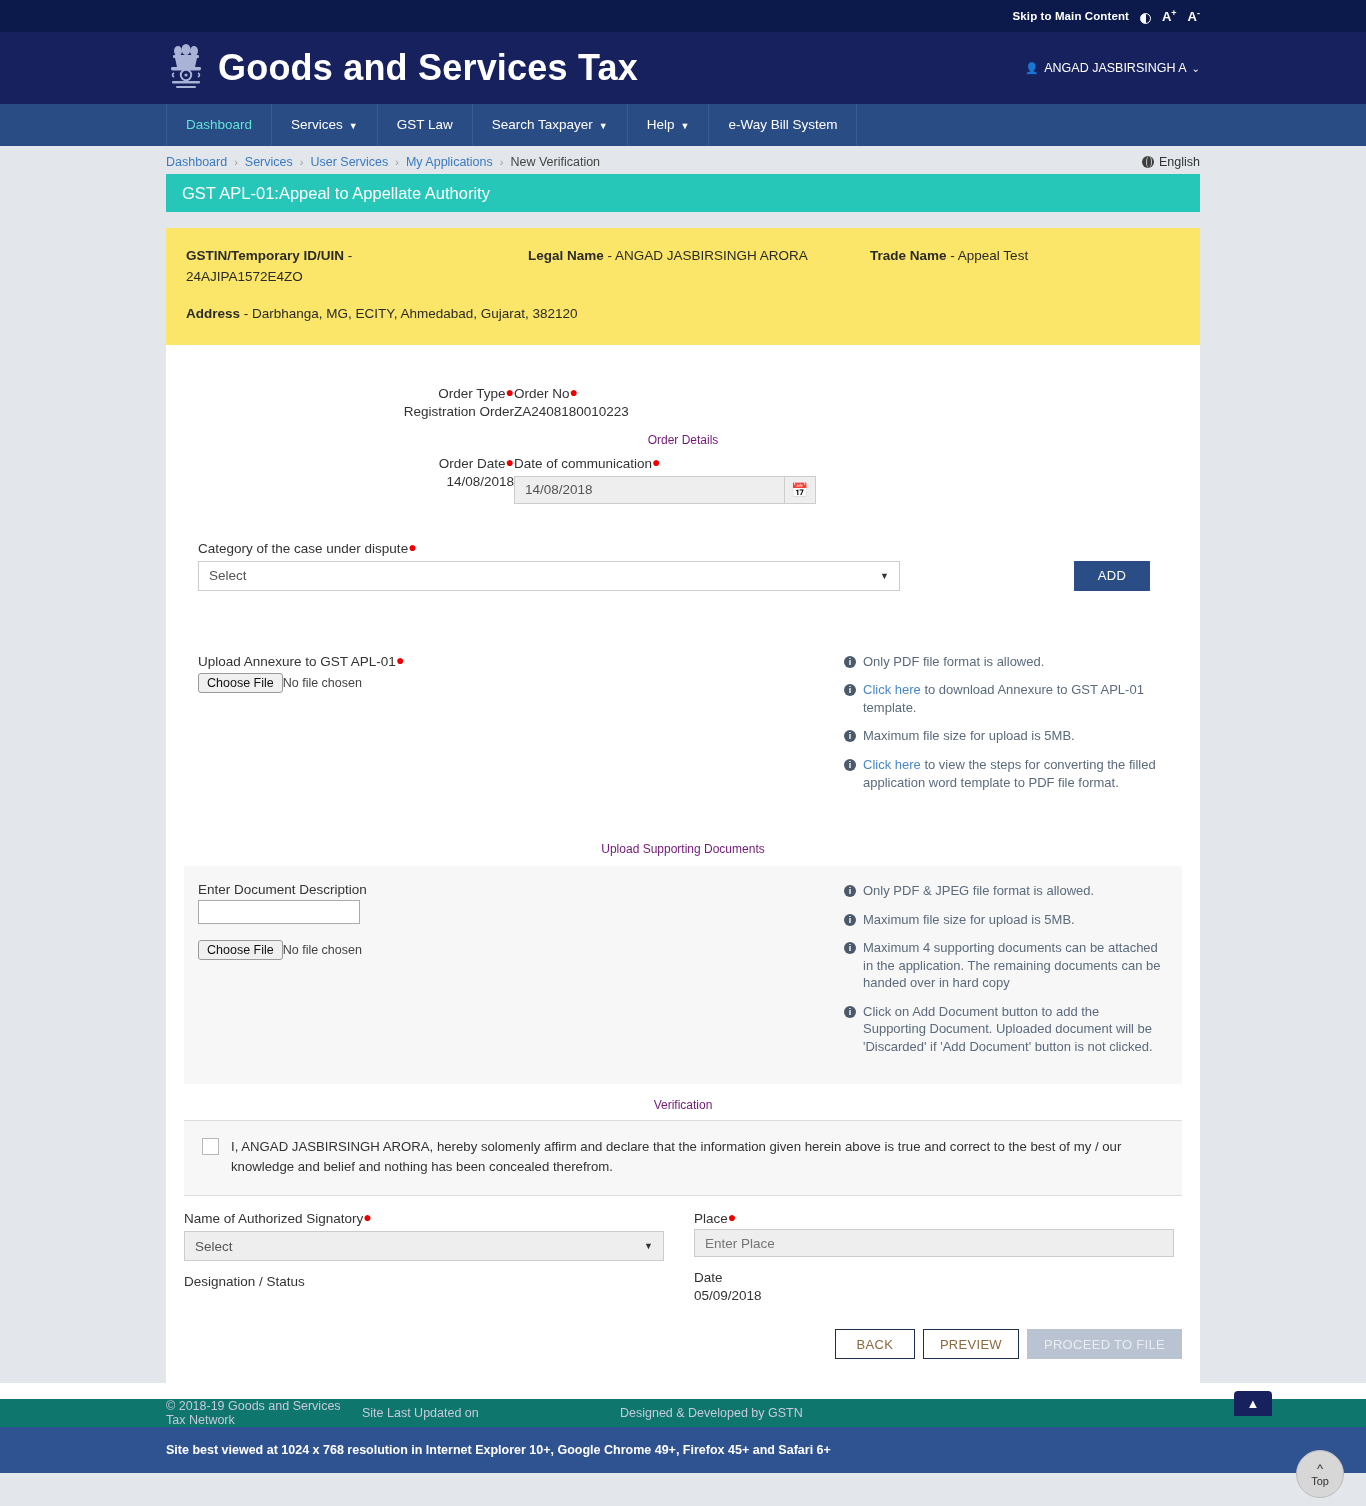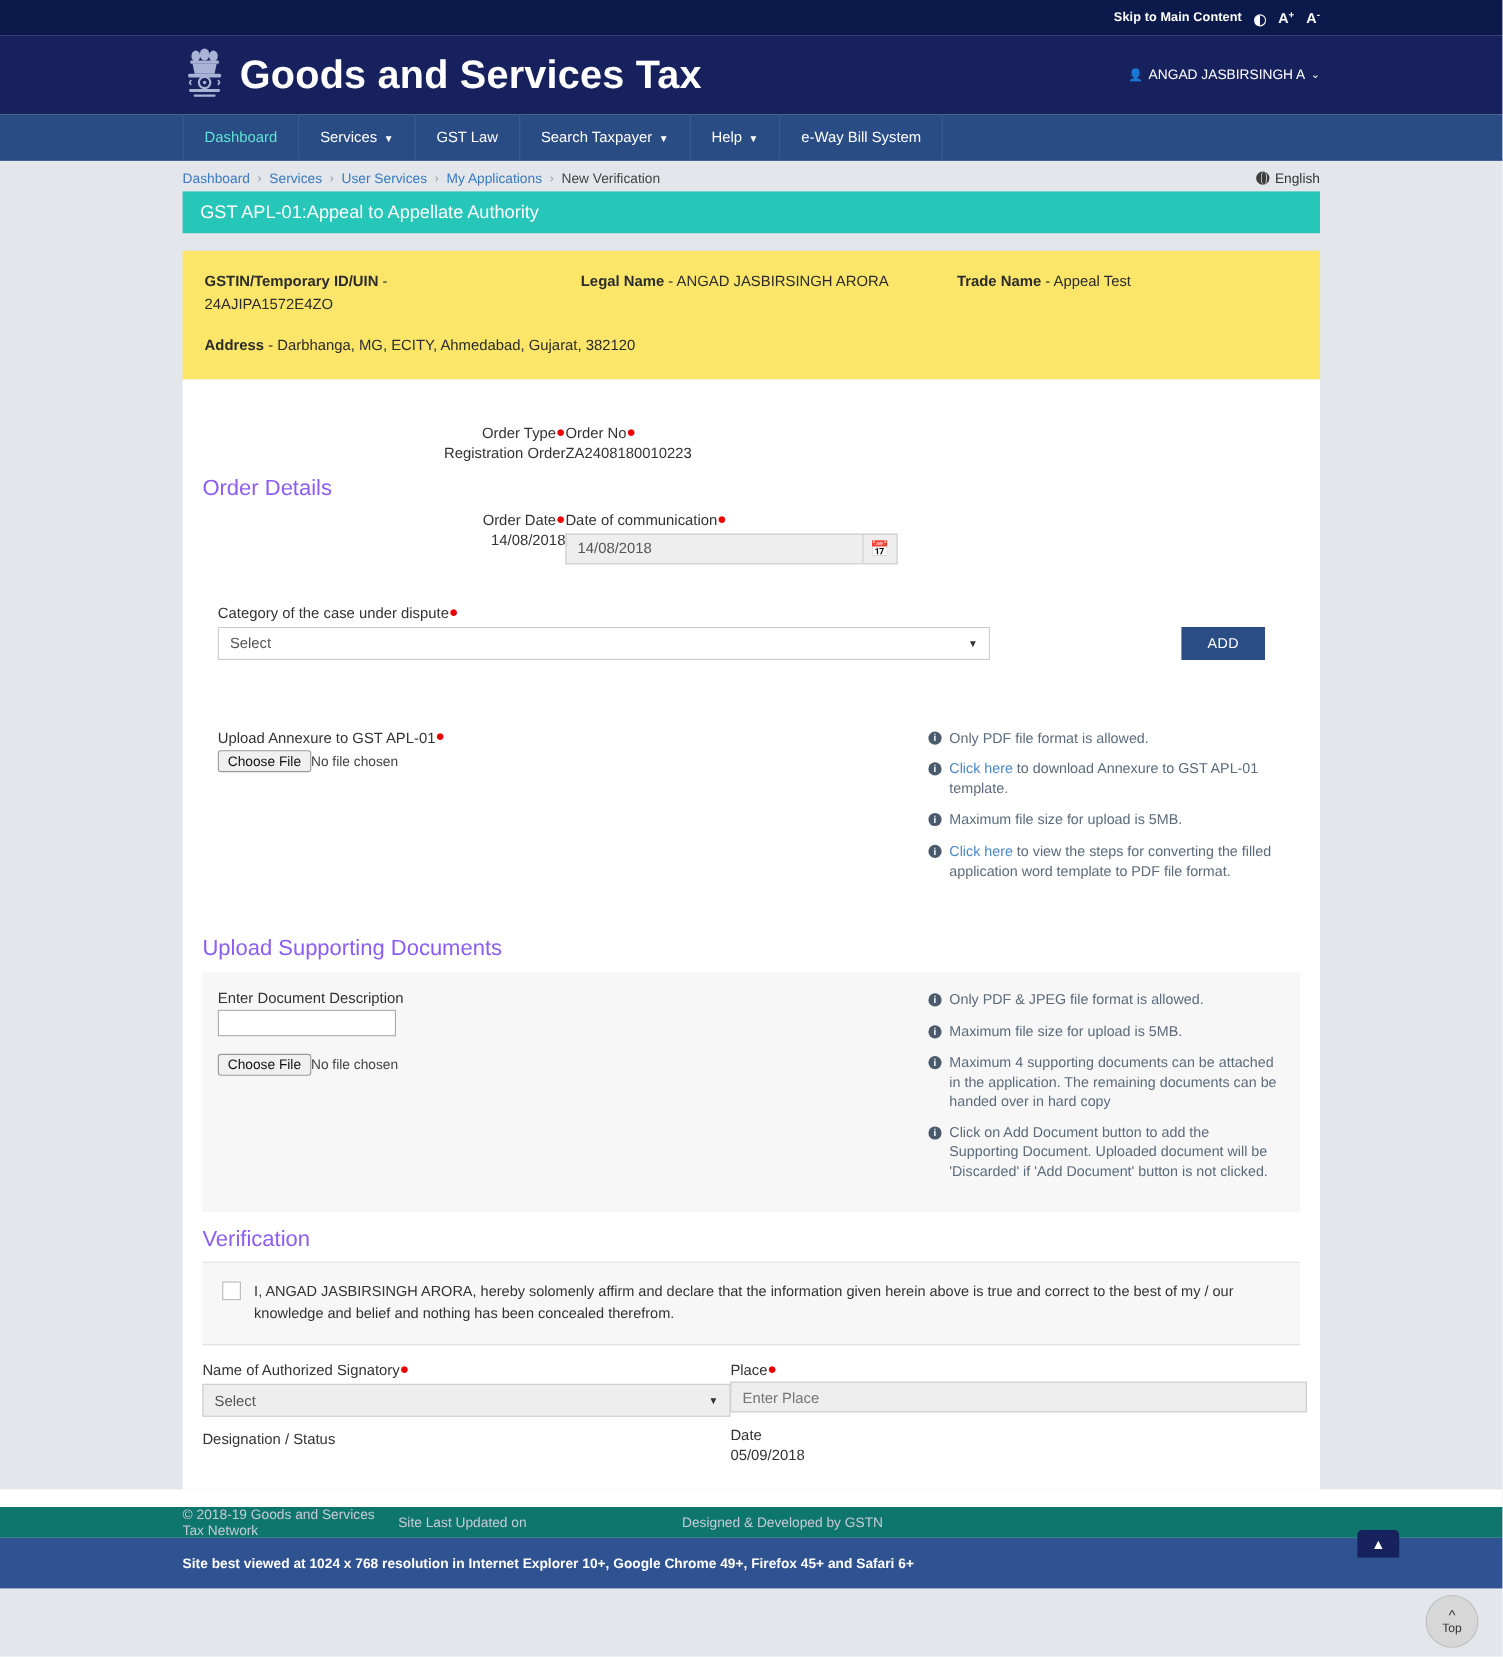--- a/index.html
+++ b/index.html
@@ -109,21 +109,21 @@
 
   .req { color:#e00; font-size:14px; position:relative; top:-1px; }
   .fld-label { font-size:13.5px; color:#333; margin-bottom:3px; }
   .fld-value { font-size:13.5px; color:#333; }
 
   .two-col { display:flex; }
   .col-a { width:330px; padding-left:14px;text-align:right; }
   .col-b { flex:1; }
 
   .sec-head {
-    color:#8b5cf6; font-size:20px; margin:14px 0 8px 0;
+    color:#701a75; font-size:12px; margin:14px 0 8px 0;text-align:center;
   }
 
   .inp {
     height:28px; border:1px solid #ccc; background:#eee;
     font-size:13.5px; color:#555; padding:0 10px;
     display:flex; align-items:center; font-family:"Liberation Sans",sans-serif;
   }
   .date-wrap { display:flex; width:302px; }
   .date-wrap .inp { flex:1; border-right:none; }
   .cal-btn {
@@ -463,26 +463,31 @@
         <div class="sel" style="background:#eee; margin-top:5px; width:480px;">
           <span>Select</span>
           <span class="arr">▼</span>
         </div>
         <div class="fld-label" style="margin-top:13px;">Designation / Status</div>
       </div>
       <div style="flex:1;">
         <div class="fld-label">
           <span>Place</span><span class="req">●</span>
         </div>
-        <input class="inp" style="margin-top: 0; width: 524px; border-radius: 0px;" type="text" placeholder="Enter Place">
+        <input class="inp" style="margin-top: 0; width: 480px; border-radius: 0px;" type="text" placeholder="Enter Place">
         <div class="fld-label" style="margin-top:13px;">Date</div>
         <div class="fld-value">05/09/2018</div>
       </div>
     </div>
 
+    <div class="btn-row">
+      <button class="btn">BACK</button>
+      <button class="btn">PREVIEW</button>
+      <button class="btn disabled">PROCEED TO FILE</button>
+    </div>
 
   </div>
 </div>
 
 <div class="foot-spacer"></div>
 
 <div class="footer1">
   <span class="f1-a">© 2018-19 Goods and Services Tax Network</span>
   <span class="f1-b">Site Last Updated on</span>
   <span>Designed &amp; Developed by GSTN</span>

